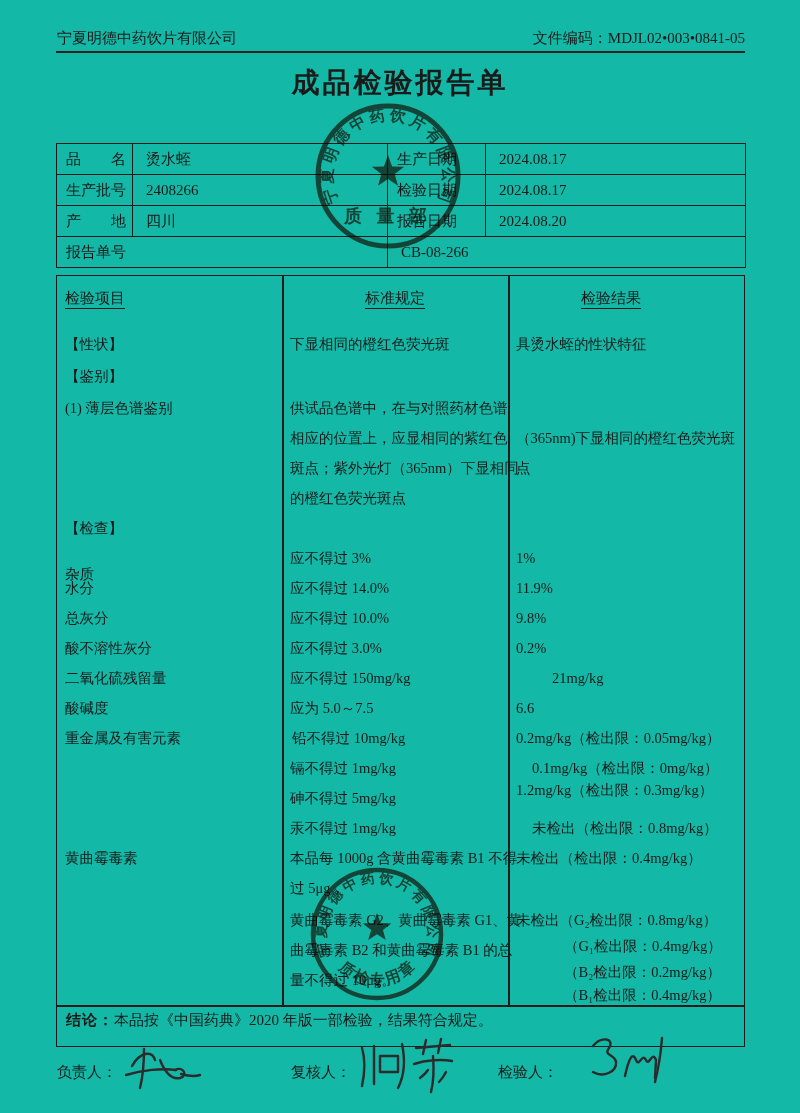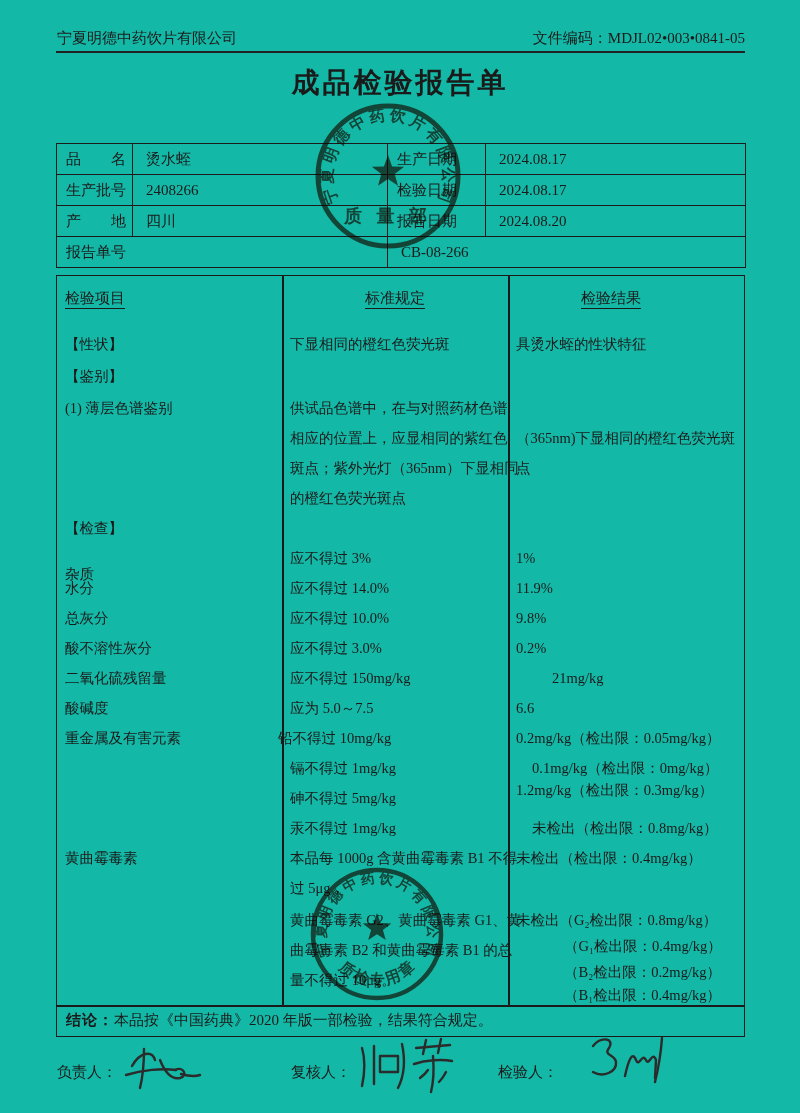--- a/index.html
+++ b/index.html
@@ -15,21 +15,21 @@
   table.info td{border:1.6px solid #1a1a1a;height:30px;font-size:15px;padding:0 0 0 9px;white-space:pre;}
   table.info td.val{padding-left:13px;}
   
   .main{position:absolute;left:56px;top:275px;width:689px;height:731px;border:1.6px solid #1a1a1a;box-sizing:border-box;}
   .vdiv{position:absolute;top:0;bottom:0;width:1.6px;background:#1a1a1a;}
   .l{position:absolute;height:20px;line-height:20px;font-size:14.5px;white-space:nowrap;}
   .mh{position:absolute;top:12px;height:20px;line-height:20px;font-size:15px;
       text-decoration:underline;text-underline-offset:5px;}
   .ctr{text-align:center;}
   
-  .concl{position:absolute;left:56px;top:1006px;width:689px;height:31px;border:1.6px solid #1a1a1a;
+  .concl{position:absolute;left:56px;top:1006px;width:689px;height:41px;border:1.6px solid #1a1a1a;
          box-sizing:border-box;font-size:15px;line-height:27px;padding-left:9px;white-space:nowrap;}
   .concl b{letter-spacing:1px;}
   
   .sig-label{position:absolute;font-size:15px;height:20px;line-height:20px;white-space:nowrap;}
   .sigsvg{position:absolute;}
   .sigsvg path{fill:none;stroke:#2b2b2b;stroke-width:2.4;stroke-linecap:round;stroke-linejoin:round;}
   
   .stamp{position:absolute;mix-blend-mode:multiply;opacity:.82;}
 </style>
 </head>
@@ -117,21 +117,21 @@
 
     <div class="l" style="left:8px;top:392px;">二氧化硫残留量</div>
     <div class="l" style="left:233px;top:392px;">应不得过 150mg/kg</div>
     <div class="l" style="left:459px;top:392px;margin-left:36px;">21mg/kg</div>
 
     <div class="l" style="left:8px;top:422px;">酸碱度</div>
     <div class="l" style="left:233px;top:422px;">应为 5.0～7.5</div>
     <div class="l" style="left:459px;top:422px;">6.6</div>
 
     <div class="l" style="left:8px;top:452px;">重金属及有害元素</div>
-    <div class="l" style="left:221px;top:452px;text-align:right;">铅不得过 10mg/kg</div>
+    <div class="l" style="left:235px;top:452px;text-align:right;">铅不得过 10mg/kg</div>
     <div class="l" style="left:459px;top:452px;">0.2mg/kg（检出限：0.05mg/kg）</div>
     <div class="l" style="left:233px;top:482px;">镉不得过 1mg/kg</div>
     <div class="l" style="left:475px;top:482px;">0.1mg/kg（检出限：0mg/kg）</div>
     <div class="l" style="left:233px;top:512px;">砷不得过 5mg/kg</div>
     <div class="l" style="left:459px;top:504px;">1.2mg/kg（检出限：0.3mg/kg）</div>
     <div class="l" style="left:233px;top:542px;">汞不得过 1mg/kg</div>
     <div class="l" style="left:459px;top:542px;margin-left:16px;">未检出（检出限：0.8mg/kg）</div>
 
     <div class="l" style="left:8px;top:572px;">黄曲霉毒素</div>
     <div class="l" style="left:233px;top:572px;">本品每 1000g 含黄曲霉毒素 B1 不得</div>

